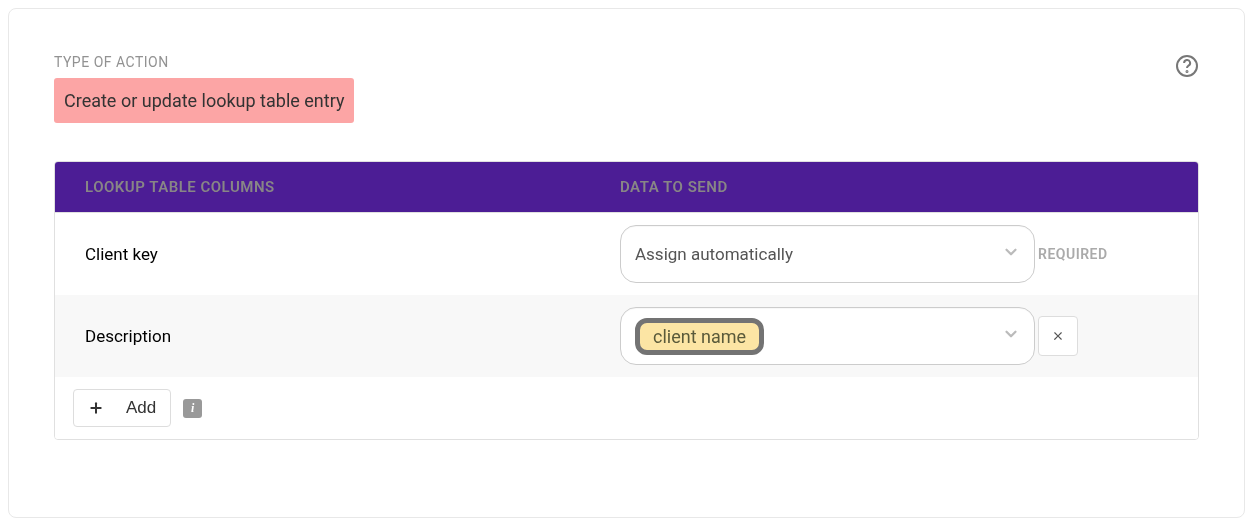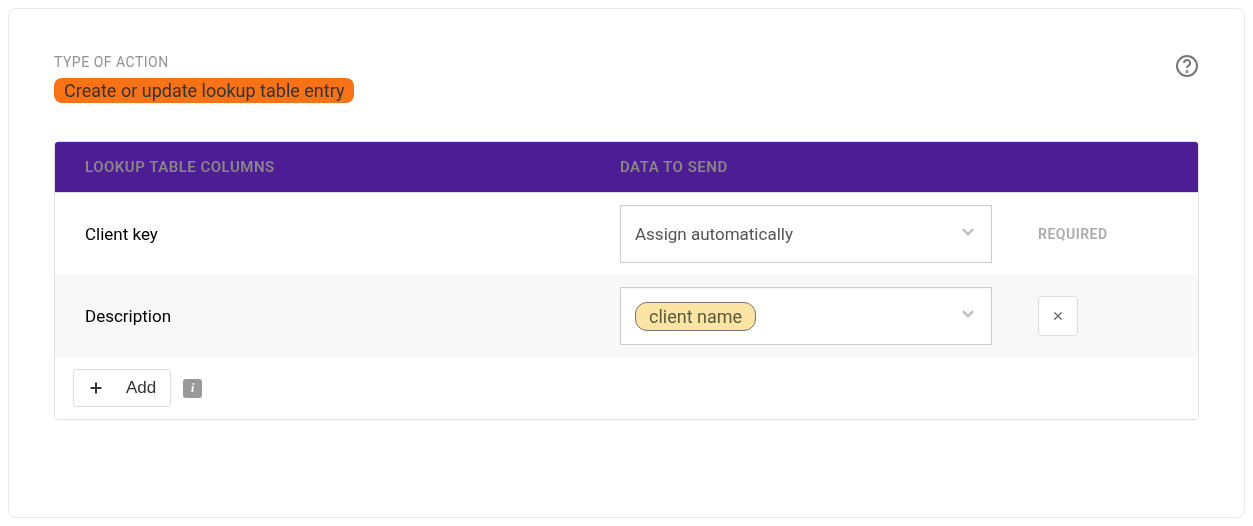--- a/index.html
+++ b/index.html
@@ -39,23 +39,23 @@
       font-size: 14px;
       font-weight: 400;
       color: #929292;
       letter-spacing: 0.5px;
       margin-bottom: 8px;
     }
     .header-value {
       display: inline-block;
       font-size: 18px;
       color: #333;
-      background: #f97316;
-      padding: 2px 10px;
-      border-radius: 8px;
+      background: #fca5a5;
+      padding: 12px 10px;
+      border-radius: 3px;
     }
     .help-icon {
       position: absolute;
       right: 0;
       top: 0;
       width: 24px;
       height: 24px;
       color: #777;
       cursor: pointer;
     }
@@ -99,41 +99,41 @@
       background: #f8f8f8;
     }
     .row-label {
       font-size: 17px;
       color: #000000;
     }
     .select-box {
       display: flex;
       align-items: center;
       justify-content: space-between;
-      width: 372px;
+      width: 415px;
       height: 58px;
       border: 1px solid #ccc;
-      border-radius: 0;
+      border-radius: 16px;
       background: #fff;
       padding: 0 14px;
       cursor: pointer;
       box-shadow: inset 0 1px 1px rgba(0,0,0,0.03);
     }
     .select-text {
       font-size: 17px;
       color: #555;
     }
     .select-tag {
       display: inline-block;
       font-size: 18px;
       color: #5a5a3a;
       background: #fce5a4;
       padding: 3px 13px;
       border-radius: 12px;
-      border: 1px solid #737373;
+      border: 5px solid #737373;
     }
     .chevron {
       color: #bbb;
       flex-shrink: 0;
     }
     .chevron svg {
       width: 18px;
       height: 18px;
     }
     .col-right {

